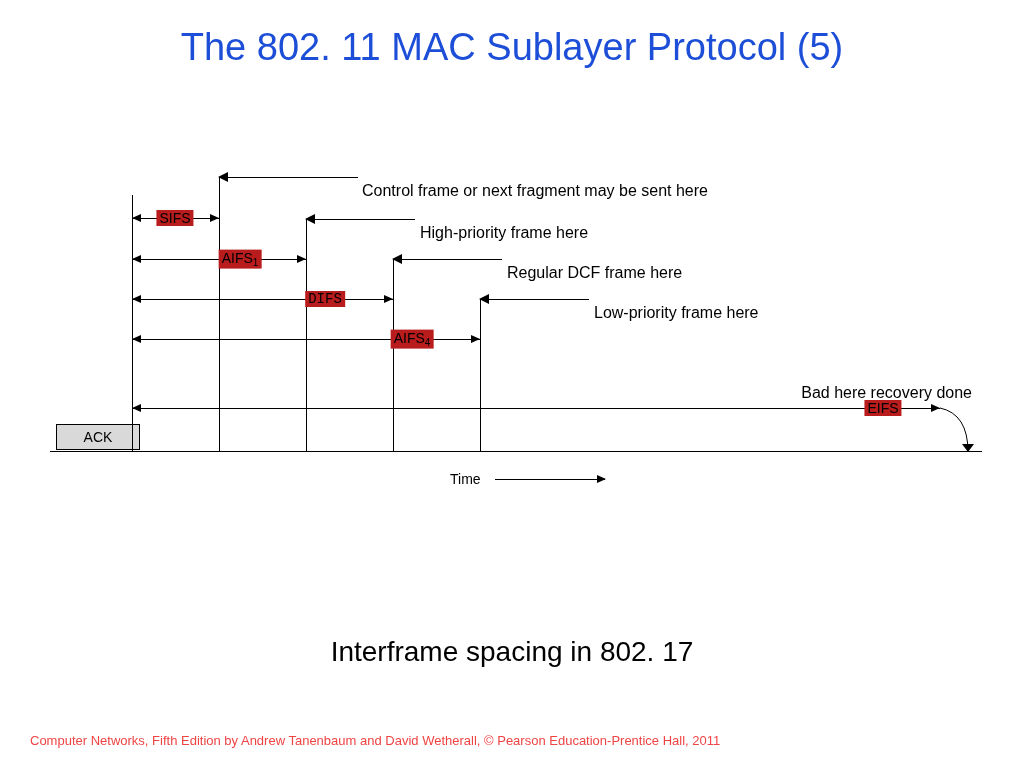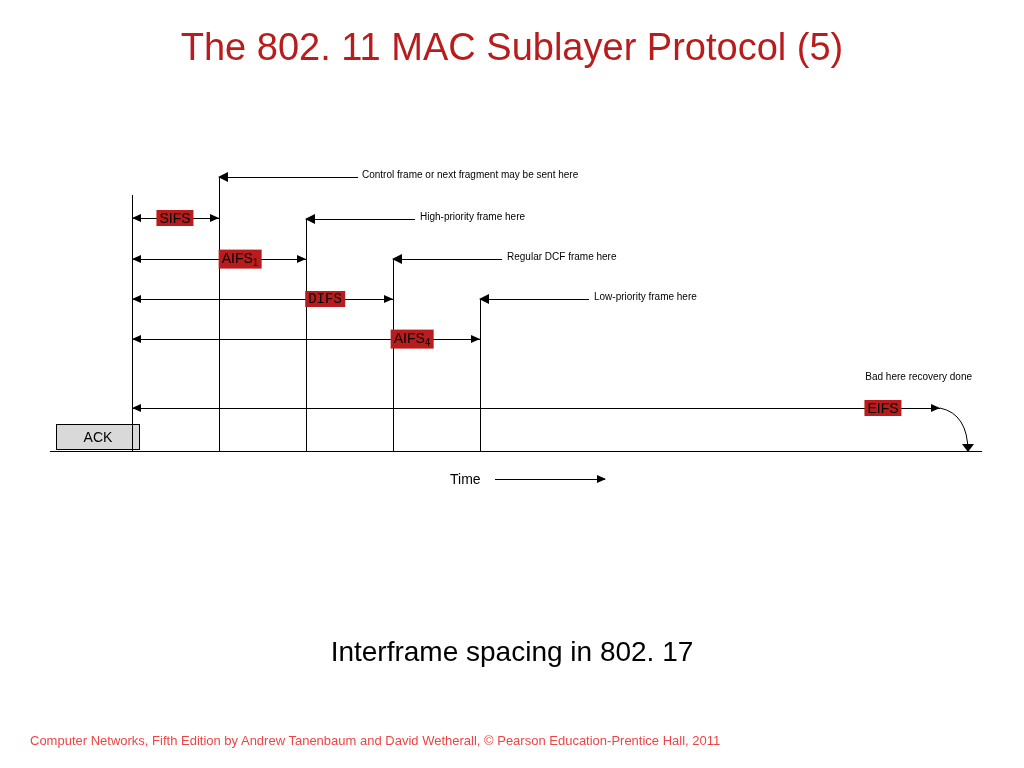--- a/index.html
+++ b/index.html
@@ -7,21 +7,21 @@
     width: 1024px;
     height: 768px;
     font-family: Arial, Helvetica, sans-serif;
     background: #fff;
     position: relative;
     overflow: hidden;
   }
   .slide-title {
     font-size: 38px;
     font-weight: 400;
-    color: #b91c1c;
+    color: #1d4ed8;
     text-align: center;
     padding-top: 26px;
     font-family: Arial, sans-serif;
   }
   .diagram {
     position: absolute;
     left: 50px;
     top: 195px;
     width: 932px;
     height: 295px;
@@ -84,22 +84,23 @@
   }
   .callout-arrowhead {
     position: absolute;
     width: 0; height: 0;
     border-top: 5px solid transparent;
     border-bottom: 5px solid transparent;
     border-right: 10px solid #000;
   }
   .callout-text {
     position: absolute;
-    font-size: 10px;
+    font-size: 16px;
     white-space: nowrap;
+    margin-top: 13px;
   }
   .callout-vert {
     position: absolute;
     width: 1px;
     background: #000;
   }
   .time-label {
     position: absolute;
     font-size: 14px;
   }

